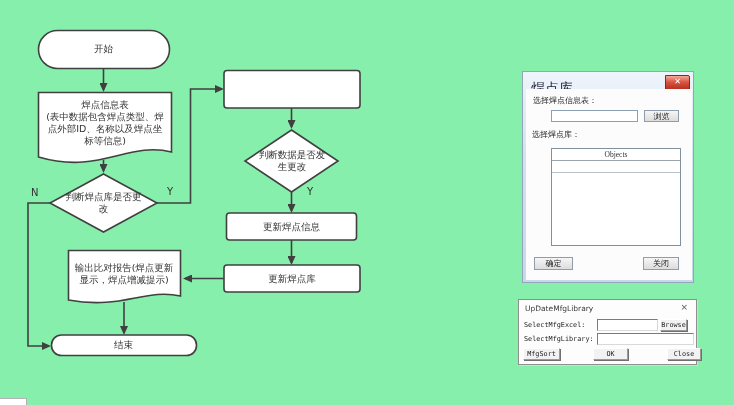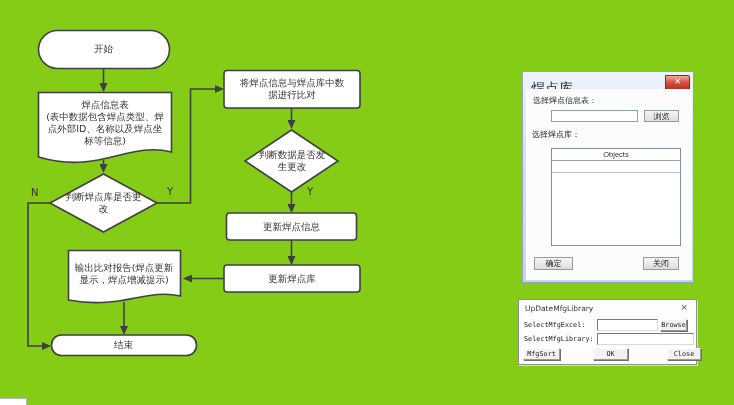--- a/index.html
+++ b/index.html
@@ -1,16 +1,16 @@
 <!DOCTYPE html>
 <html><head>
 <meta charset="utf-8">
 <style>
   html,body{margin:0;padding:0;background:#fff;}
-  #canvas{position:relative;width:734px;height:405px;background:#84cc16;overflow:hidden;
+  #canvas{position:relative;width:734px;height:405px;background:#86efac;overflow:hidden;
           font-family:"DejaVu Sans",sans-serif;}
   svg{position:absolute;left:0;top:0;}
   .fc-shape{fill:#fff;stroke:#404040;stroke-width:1.6;}
   .fc-line{fill:none;stroke:#404040;stroke-width:1.6;}
   .fc-t{position:absolute;display:flex;align-items:center;justify-content:center;
         text-align:center;font-size:9.5px;line-height:12px;color:#333;white-space:pre-line;}
   .fc-branch{position:absolute;font-size:10px;color:#333;}
 
   
   .dlg1{position:absolute;left:522px;top:71px;width:172px;height:212px;
@@ -24,21 +24,21 @@
   .dlg1-body{position:absolute;left:3px;top:17px;width:166px;height:191px;background:#fcfcfd;}
   .dlg1-lbl{position:absolute;font-size:8px;color:#222;}
   .dlg1-input{position:absolute;background:#fff;border:1px solid #8ba0b5;box-sizing:border-box;
         font-size:8px;padding:0 2px;}
   .dlg1-btn{position:absolute;background:linear-gradient(#f6f6f6,#e9e9e9 50%,#dddddd);
         border:1px solid #8e9cab;box-sizing:border-box;font-size:8px;color:#222;
         display:flex;align-items:center;justify-content:center;}
   .dlg1-list{position:absolute;left:25px;top:59px;width:130px;height:98px;background:#fff;
         border:1px solid #828f9c;box-sizing:border-box;}
   .dlg1-list-hdr{height:11px;border-bottom:1px solid #9aa4ad;display:flex;align-items:center;
-        justify-content:center;font-family:Liberation Sans, sans-serif;font-size:7.5px;color:#333;}
+        justify-content:center;font-family:Liberation Serif, serif;font-size:7.5px;color:#333;}
   .dlg1-list-row{height:11px;border-bottom:1px solid #b9c2ca;}
 
   
   .dlg2{position:absolute;left:518px;top:299px;width:179px;height:66px;background:#fdfdfd;
         border:1px solid #8f8f8f;box-sizing:border-box;box-shadow:1px 1px 0 #d9d9d9;}
   .dlg2-title{position:absolute;left:6px;top:4px;font-size:7.5px;color:#3a3a3a;}
   .dlg2-close{position:absolute;right:8px;top:3px;font-size:9px;color:#555;line-height:9px;}
   .dlg2-lbl{position:absolute;font-family:"DejaVu Sans Mono",monospace;font-size:6.8px;color:#222;}
   .dlg2-input{position:absolute;background:#fff;border:1px solid #7b7b7b;
         border-right-color:#d9d9d9;border-bottom-color:#d9d9d9;box-sizing:border-box;
@@ -86,22 +86,20 @@
 
   <div class="fc-t" style="left:38px;top:30px;width:131px;height:38px;">开始</div>
   <div class="fc-t" style="left:37px;top:93px;width:136px;height:60px;">焊点信息表
 (表中数据包含焊点类型、焊
 点外部ID、名称以及焊点坐
 标等信息)</div>
   <div class="fc-t" style="left:47px;top:181px;width:113px;height:44px;">判断焊点库是否更
 改</div>
   <div class="fc-branch" style="left:31px;top:187px;">N</div>
   <div class="fc-branch" style="left:167px;top:186px;">Y</div>
-  <div class="fc-t" style="left:224px;top:70px;width:136px;height:38px;">将焊点信息与焊点库中数
-据进行比对</div>
   <div class="fc-t" style="left:243px;top:137px;width:98px;height:48px;">判断数据是否发
 生更改</div>
   <div class="fc-branch" style="left:307px;top:186px;">Y</div>
   <div class="fc-t" style="left:226px;top:213px;width:131px;height:27px;border-radius:8px;">更新焊点信息</div>
   <div class="fc-t" style="left:224px;top:265px;width:136px;height:27px;border-radius:11px;">更新焊点库</div>
   <div class="fc-t" style="left:66px;top:252px;width:116px;height:44px;">输出比对报告(焊点更新
 显示，焊点增减提示)</div>
   <div class="fc-t" style="left:51px;top:335px;width:145px;height:20px;">结束</div>
 
   <div class="dlg1">

